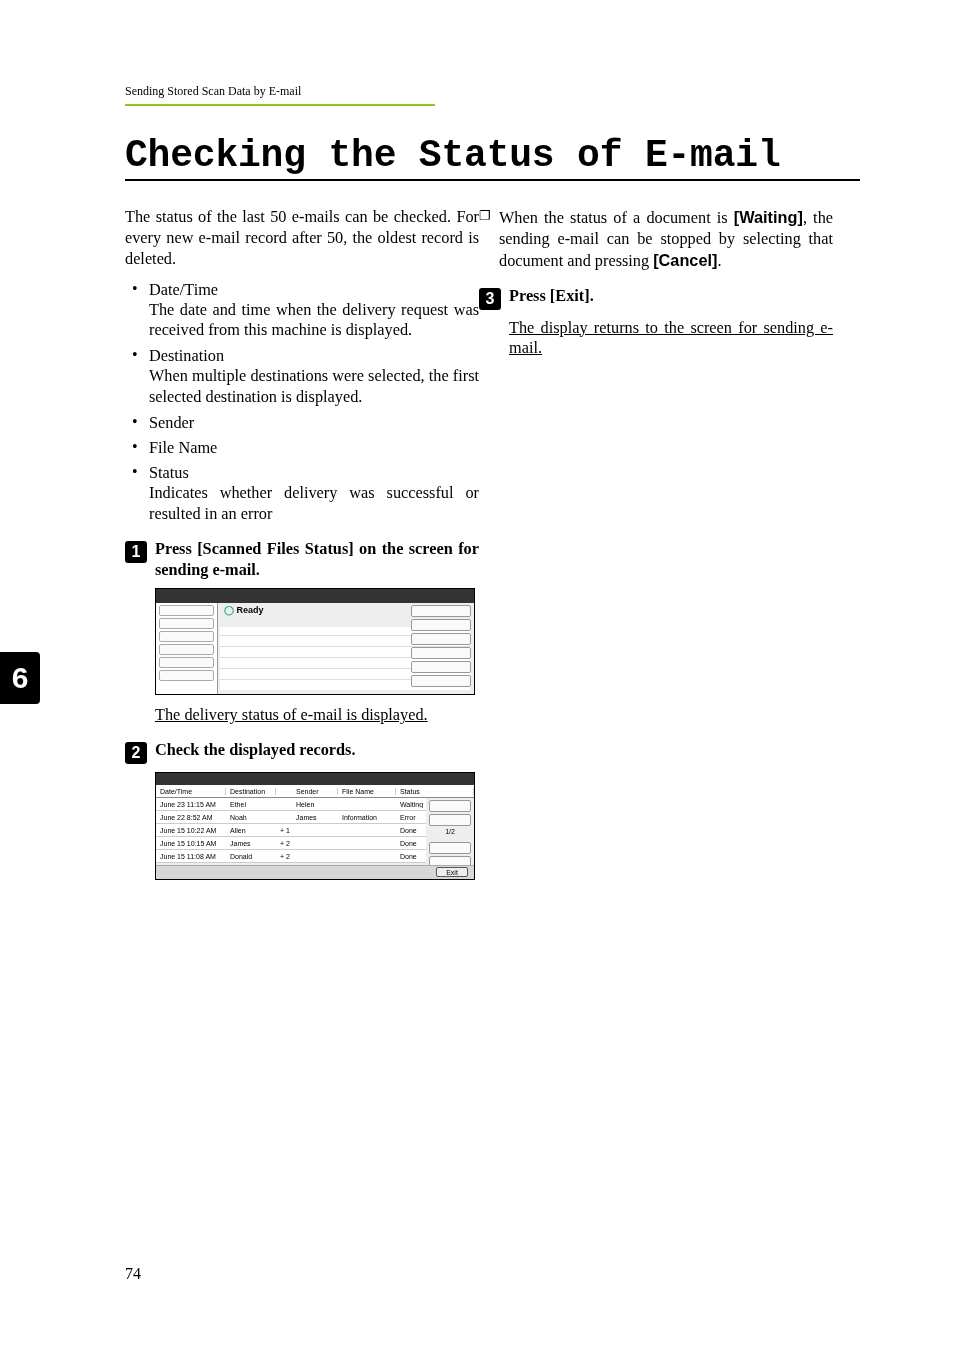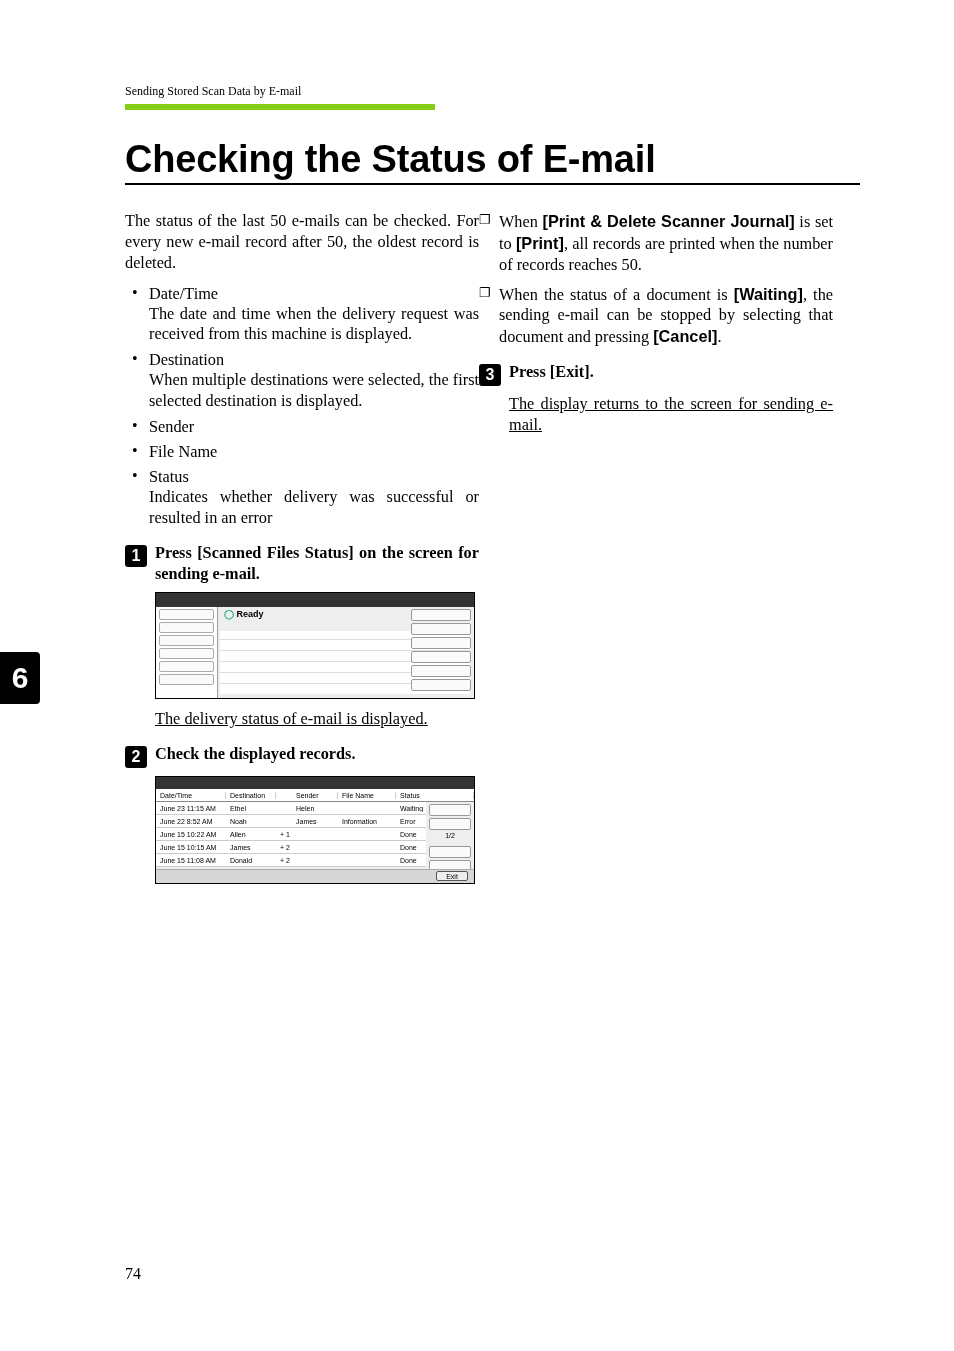--- a/index.html
+++ b/index.html
@@ -1,19 +1,19 @@
 <!DOCTYPE html>
 <html><head>
 <meta charset="utf-8">
 <style>
   * { box-sizing: border-box; margin: 0; padding: 0; }
   html, body { width: 954px; height: 1351px; background: #fff; font-family: Georgia, 'Times New Roman', serif; color: #000; }
   .page { width: 954px; height: 1351px; position: relative; padding: 84px 94px 0 125px; }
-  .running-head { font-size: 12px; color: #000; border-bottom: 6px solid #84cc16; padding-bottom: 5px; margin-bottom: 28px; width: 310px; }
-  .title { font-family: Liberation Sans, sans-serif; font-weight: 700; font-size: 38px; letter-spacing: -0.2px; margin-bottom: 2px; }
+  .running-head { font-size: 12px; color: #000; border-bottom: 2px solid #84cc16; padding-bottom: 5px; margin-bottom: 28px; width: 310px; }
+  .title { font-family: Liberation Mono, monospace; font-weight: 700; font-size: 38px; letter-spacing: -0.2px; margin-bottom: 2px; }
   .title-rule { border: none; border-top: 2px solid #000; margin-bottom: 26px; }
   .cols { display: flex; }
   .col { flex: 1 1 0; min-width: 0; }
   .col-left { max-width: 354px; }
   .col-right { max-width: 354px; }
   p.body { font-size: 16.3px; line-height: 1.28; margin-bottom: 10px; text-align: justify; }
   .diamond-head { font-family: Arial, Helvetica, sans-serif; font-weight: 700; font-size: 15.5px; margin: 6px 0 6px 0; }
   .diamond-head .sym { font-size: 14px; margin-right: 7px; }
   ul.bullets { list-style: none; padding-left: 24px; margin-bottom: 10px; }
   ul.bullets > li { position: relative; margin-bottom: 5px; }
@@ -200,23 +200,20 @@
           <div class="sb-bot">
             <div class="sb-exit">Exit</div>
           </div>
         </div>
       </div>
     </div>
 
     <div class="col col-right">
       <ul class="notes">
         <li>
-          <span>When </span><span class="ui-b">[Print &amp; Delete Scanner Journal]</span><span> is set to </span><span class="ui-b">[Print]</span><span>, all records are printed when the number of records reaches 50.</span>
-        </li>
-        <li>
           <span>When the status of a document is </span><span class="ui-b">[Waiting]</span><span>, the sending e-mail can be stopped by selecting that document and pressing </span><span class="ui-b">[Cancel]</span><span>.</span>
         </li>
       </ul>
 
       <div class="step">
         <div class="step-num">3</div>
         <div class="step-text">
           <span>Press </span><span class="ui">[Exit]</span><span>.</span>
         </div>
       </div>

